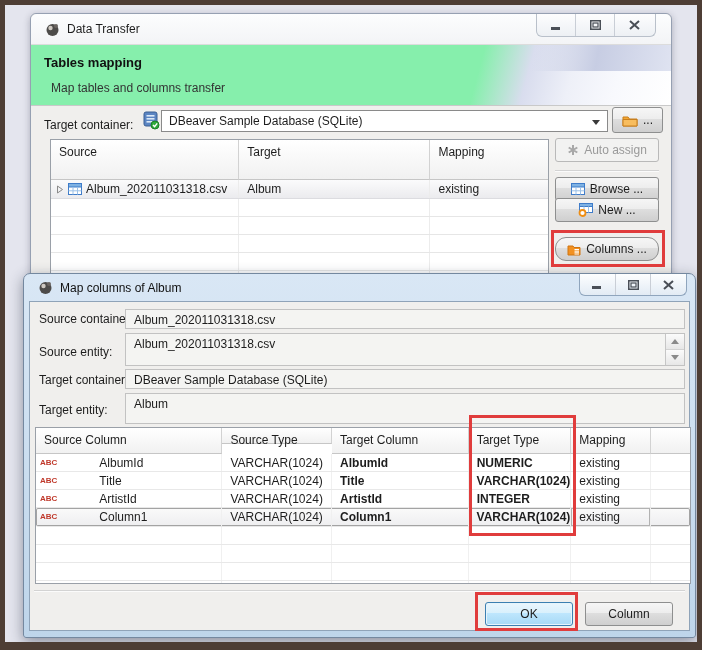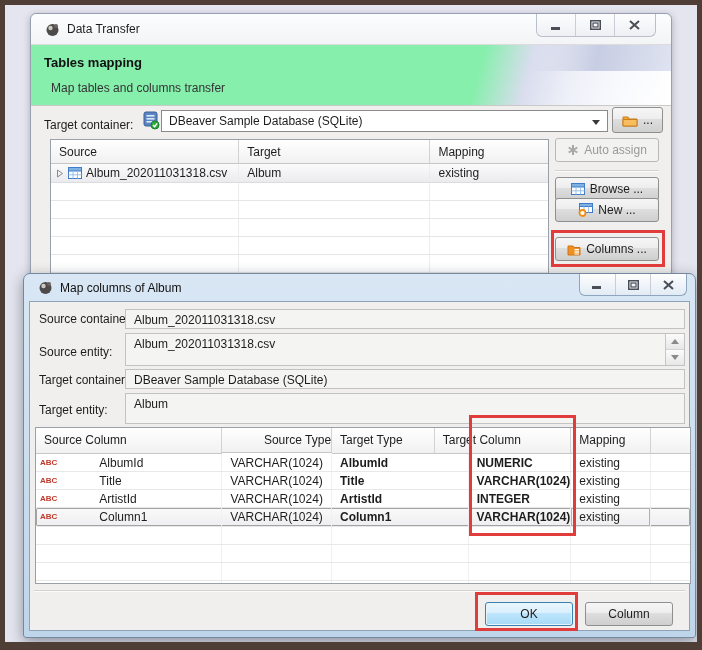--- a/index.html
+++ b/index.html
@@ -34,21 +34,21 @@
   
   .lbl{position:absolute; color:#1d1d1d;}
   .combo{position:absolute; left:130px; top:96px; width:447px; height:22px; box-sizing:border-box;
          background:#fff; border:1px solid #8a8a8a; display:flex; align-items:center; padding-left:7px;}
   .combo .arrow{position:absolute; right:7px; top:9px; width:0; height:0;
          border-left:4px solid transparent; border-right:4px solid transparent; border-top:5px solid #3a3a3a;}
   
   .grid{position:absolute; box-sizing:border-box; border:1px solid #9aa0a8; background:#fff; overflow:hidden;}
   #t1{left:19px; top:125px; width:499px; height:140px;}
   .r{display:flex;}
-  .hcell{box-sizing:border-box; padding:5px 0 0 8px; height:24px; background:linear-gradient(#ffffff,#f1f1f1);
+  .hcell{box-sizing:border-box; padding:5px 0 0 8px; height:40px; background:linear-gradient(#ffffff,#f1f1f1);
          border-right:1px solid #d2d2d2; border-bottom:1px solid #c6c6c6; color:#1d1d1d;}
   .bcell{box-sizing:border-box; padding-left:8px; border-right:1px solid #ececec; display:flex; align-items:center; gap:4px;}
   .erow{height:17px; border-bottom:1px solid #e6e6e6;}
   .t1c1{width:189px;} .t1c2{width:192px;} .t1c3{width:118px;}
   #t1row{height:18px; background:linear-gradient(#fbfbfc,#ebebee); border-bottom:1px solid #dcdce0;}
   
   .sep{position:absolute; height:1px; background:#d3d3d3; border-bottom:1px solid #fbfbfb;}
   
   #dlg2{left:18px; top:268px; width:673px; height:365px; z-index:10;
         background:linear-gradient(#d9e7f5,#bed5ea); border:1px solid #74889f;
@@ -234,21 +234,21 @@
           <svg width="15" height="14">
             <rect x="1.5" y="0.5" width="13" height="9" fill="#fff" stroke="#3f7cc9"></rect>
             <rect x="1.5" y="0.5" width="13" height="3" fill="#7fb2e3" stroke="#3f7cc9"></rect>
             <line x1="6" y1="3.5" x2="6" y2="9.5" stroke="#9cc1e8"></line>
             <line x1="10.5" y1="3.5" x2="10.5" y2="9.5" stroke="#9cc1e8"></line>
             <circle cx="4.5" cy="10" r="3" fill="#fff" stroke="#ef8d12" stroke-width="1.8"></circle>
           </svg>
         </span>
       <span>New ...</span>
     </div>
-    <div class="btn" style="left:524px; top:223px; width:104px;">
+    <div class="btn" style="left:524px; top:223px; width:104px;border-radius:11px;">
       <span>
           <svg width="14" height="13">
             <path d="M1 3 L6 3 L7 4.5 L13 4.5 L13 12 L1 12 Z" fill="#f29121" stroke="#cf7410"></path>
             <rect x="7.5" y="6" width="4.5" height="1.4" fill="#fff"></rect>
             <rect x="7.5" y="8.3" width="4.5" height="1.4" fill="#fff"></rect>
             <rect x="7.5" y="10.5" width="4.5" height="1" fill="#fff"></rect>
           </svg>
         </span>
       <span>Columns ...</span>
     </div>
@@ -311,23 +311,23 @@
       </div>
 
       <div class="lbl" style="left:9px; top:101px;">Target entity:</div>
       <div class="field" style="top:91px; height:31px;">
         <span>Album</span>
       </div>
 
       <div id="t2" class="grid">
         <div class="r">
           <div class="hcell t2c1" style="height:26px;">Source Column</div>
-          <div class="hcell t2c2" style="height:25px;text-align:right;">Source Type</div>
+          <div class="hcell t2c2" style="height:16px;">Source Type</div>
+          <div class="hcell t2c3" style="height:26px;">Target Column</div>
           <div class="hcell t2c4" style="height:26px;">Target Type</div>
-          <div class="hcell t2c3" style="height:26px;">Target Column</div>
           <div class="hcell t2c5" style="height:26px;">Mapping</div>
           <div class="hcell t2c6" style="height:26px; border-right:none;"></div>
         </div>
 
         <div class="r t2row">
           <div class="bcell t2c1" style="padding-left:4px;">
               <span class="abc">ABC</span>
               <span>AlbumId</span>
             </div>
           <div class="bcell t2c2">VARCHAR(1024)</div>

